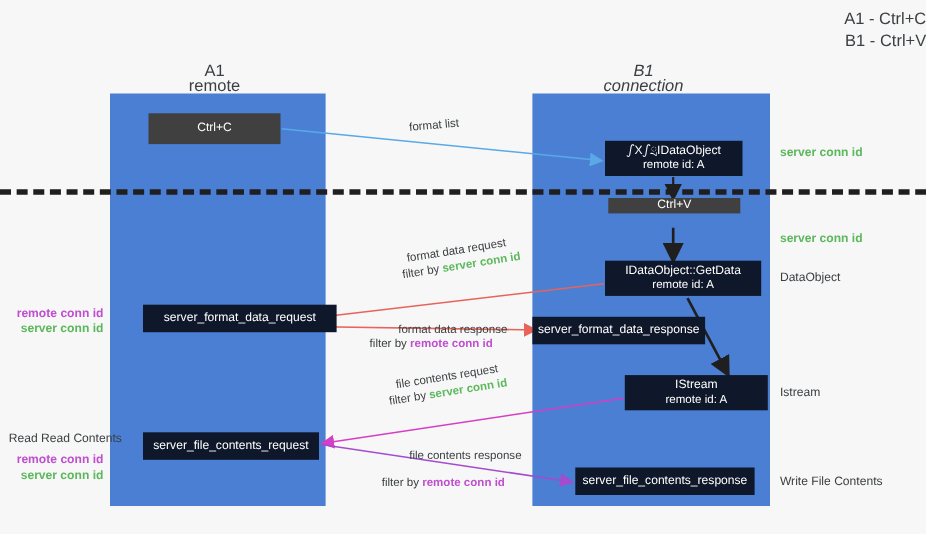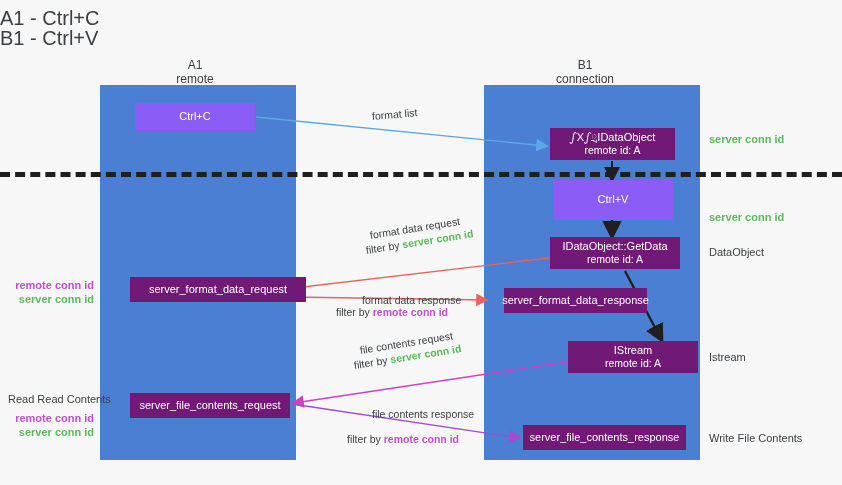--- a/index.html
+++ b/index.html
@@ -9,58 +9,58 @@
     font-family:"Liberation Sans","DejaVu Sans",sans-serif;
     position:relative;
     overflow:hidden;
     color:#3c4043;
   }
   #stage{position:absolute;inset:0;}
   .abs{position:absolute;}
   
   #title{
     left:0;right:0;top:8px;
-    text-align:left;font-size:20px;line-height:20px;color:#3c4043;
+    text-align:right;font-size:15px;line-height:20px;color:#3c4043;
   }
   
   .col-head{
-    text-align:center;font-size:12px;line-height:14px;color:#3c4043;
+    text-align:center;font-size:15px;line-height:14px;color:#3c4043;
   }
   #headA{left:120px;top:58px;width:150px;}
-  #headB{left:510px;top:58px;width:150px;}
+  #headB{left:510px;top:58px;width:150px;font-style:italic;}
   
   .lane{background:#4a7fd4;}
   #laneA{left:100px;top:85px;width:196px;height:375px;}
   #laneB{left:484px;top:85px;width:216px;height:375px;}
   
   #divider{
     left:0;top:172px;width:842px;height:0;
     border-top:5px dashed #1f1f1f;
   }
   
   .box{
     box-sizing:border-box;
     display:flex;flex-direction:column;
     align-items:center;justify-content:center;
     color:#fff;font-size:11px;line-height:13.5px;
     text-align:center;
     padding:2px 4px;
   }
   .green{background:#78c островn;}
-  .green{background:#8b5cf6;}
-  .orange{background:#701a75;}
+  .green{background:#404040;}
+  .orange{background:#0f172a;}
   .box .l2{font-size:10.5px;}
   
   #boxCtrlC{left:135px;top:103px;width:120px;height:28px;}
   #boxDataObj{left:550px;top:128px;width:125px;height:32px;}
-  #boxCtrlV{left:553px;top:180px;width:120px;height:40px;}
-  #boxGetData{left:550px;top:237px;width:130px;height:32px;}
+  #boxCtrlV{left:553px;top:180px;width:120px;height:14px;}
+  #boxGetData{left:550px;top:237px;width:142px;height:32px;}
   #boxIStream{left:568px;top:341px;width:130px;height:32px;}
   #boxFmtReq{left:130px;top:277px;width:176px;height:25px;}
-  #boxFmtResp{left:504px;top:288px;width:143px;height:25px;text-align:center;}
+  #boxFmtResp{left:484px;top:288px;width:157px;height:25px;text-align:center;}
   #boxFileReq{left:130px;top:393px;width:160px;height:25px;}
   #boxFileResp{left:523px;top:425px;width:163px;height:25px;}
   
   #arrows{position:absolute;left:0;top:0;width:842px;height:485px;overflow:visible;}
   
   .albl{font-size:10.5px;line-height:13px;color:#3c4043;white-space:nowrap;}
   .g{color:#5cb85c;font-weight:bold;}
   .p{color:#c04fd0;font-weight:bold;}
   .rot-up{transform:rotate(-9deg);transform-origin:left center;}
   

